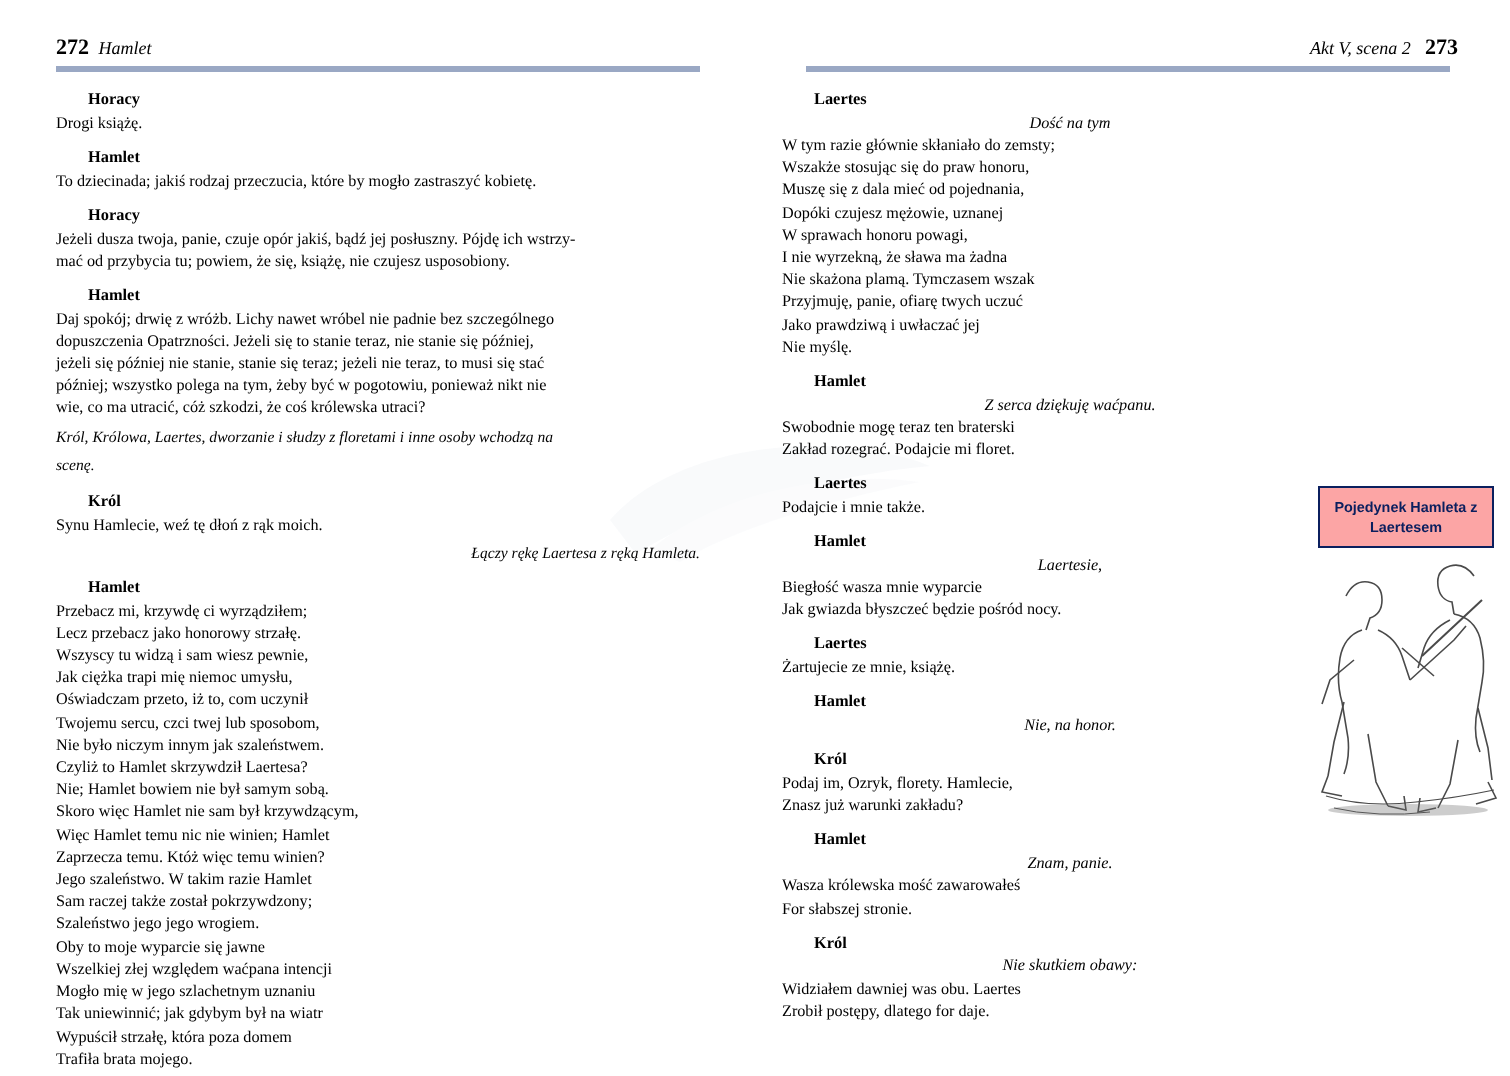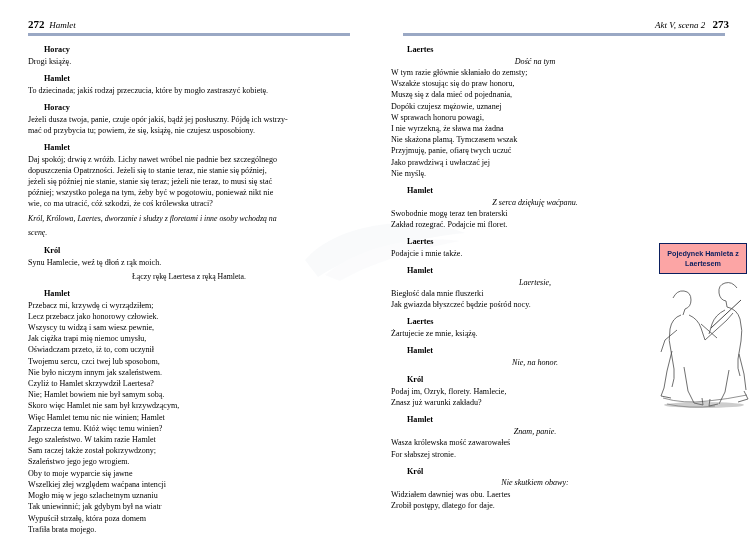--- a/index.html
+++ b/index.html
@@ -81,22 +81,23 @@
   .speaker.first { margin-top: 0; }
   .line { white-space: pre-wrap; }
   .stage {
     font-style: italic;
     font-size: 7.8px;
     line-height: 10.6px;
     margin-top: 4px;
     margin-bottom: 3px;
   }
   .stage-center {
+    font-style: italic;
     font-size: 7.8px;
-    text-align: center;
+    text-align: right;
     margin: 3px 0 3px 0;
   }
   .indent-right {
     text-align: center;
     font-style: italic;
   }
 
   
   .marginnote {
     position: absolute;
@@ -153,21 +154,21 @@
         <div class="line">jeżeli się później nie stanie, stanie się teraz; jeżeli nie teraz, to musi się stać</div>
         <div class="line">później; wszystko polega na tym, żeby być w pogotowiu, ponieważ nikt nie</div>
         <div class="line">wie, co ma utracić, cóż szkodzi, że coś królewska utraci?</div>
         <div class="stage">Król, Królowa, Laertes, dworzanie i słudzy z floretami i inne osoby wchodzą na</div>
         <div class="stage">scenę.</div>
         <div class="speaker">Król</div>
         <div class="line">Synu Hamlecie, weź tę dłoń z rąk moich.</div>
         <div class="stage-center">Łączy rękę Laertesa z ręką Hamleta.</div>
         <div class="speaker">Hamlet</div>
         <div class="line">Przebacz mi, krzywdę ci wyrządziłem;</div>
-        <div class="line">Lecz przebacz jako honorowy człowiek.</div>
+        <div class="line">Lecz przebacz jako honorowy strzałę.</div>
         <div class="line">Wszyscy tu widzą i sam wiesz pewnie,</div>
         <div class="line">Jak ciężka trapi mię niemoc umysłu,</div>
         <div class="line">Oświadczam przeto, iż to, com uczynił</div>
         <div class="line">Twojemu sercu, czci twej lub sposobom,</div>
         <div class="line">Nie było niczym innym jak szaleństwem.</div>
         <div class="line">Czyliż to Hamlet skrzywdził Laertesa?</div>
         <div class="line">Nie; Hamlet bowiem nie był samym sobą.</div>
         <div class="line">Skoro więc Hamlet nie sam był krzywdzącym,</div>
         <div class="line">Więc Hamlet temu nic nie winien; Hamlet</div>
         <div class="line">Zaprzecza temu. Któż więc temu winien?</div>
@@ -203,21 +204,21 @@
         <div class="line">Jako prawdziwą i uwłaczać jej</div>
         <div class="line">Nie myślę.</div>
         <div class="speaker">Hamlet</div>
         <div class="line indent-right">Z serca dziękuję waćpanu.</div>
         <div class="line">Swobodnie mogę teraz ten braterski</div>
         <div class="line">Zakład rozegrać. Podajcie mi floret.</div>
         <div class="speaker">Laertes</div>
         <div class="line">Podajcie i mnie także.</div>
         <div class="speaker">Hamlet</div>
         <div class="line indent-right">Laertesie,</div>
-        <div class="line">Biegłość dala mnie fluszerki</div>
+        <div class="line">Biegłość wasza mnie wyparcie</div>
         <div class="line">Jak gwiazda błyszczeć będzie pośród nocy.</div>
         <div class="speaker">Laertes</div>
         <div class="line">Żartujecie ze mnie, książę.</div>
         <div class="speaker">Hamlet</div>
         <div class="line indent-right">Nie, na honor.</div>
         <div class="speaker">Król</div>
         <div class="line">Podaj im, Ozryk, florety. Hamlecie,</div>
         <div class="line">Znasz już warunki zakładu?</div>
         <div class="speaker">Hamlet</div>
         <div class="line indent-right">Znam, panie.</div>

